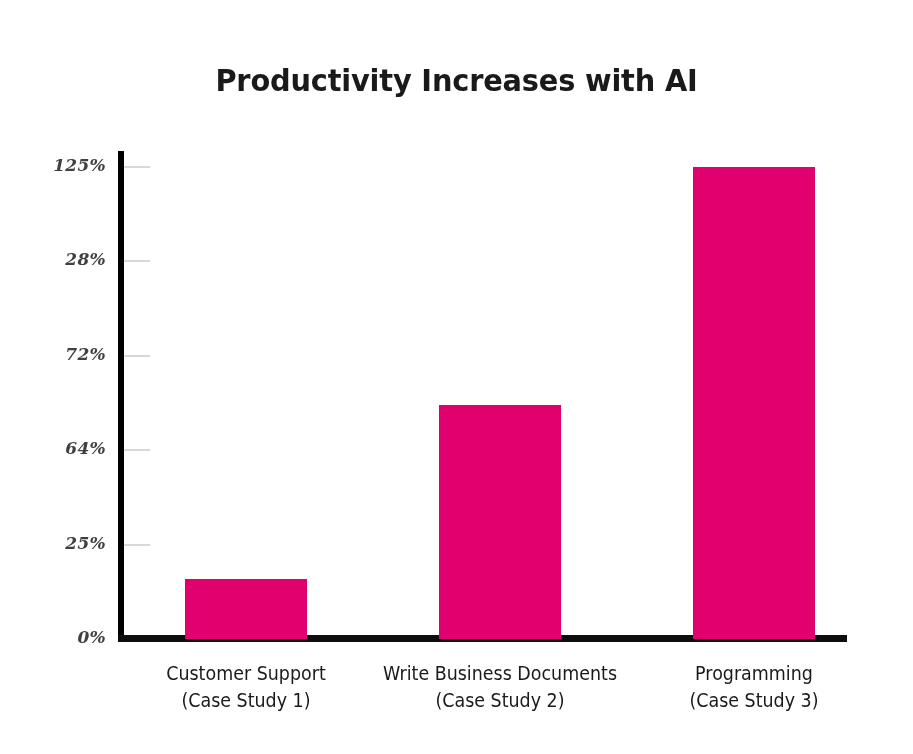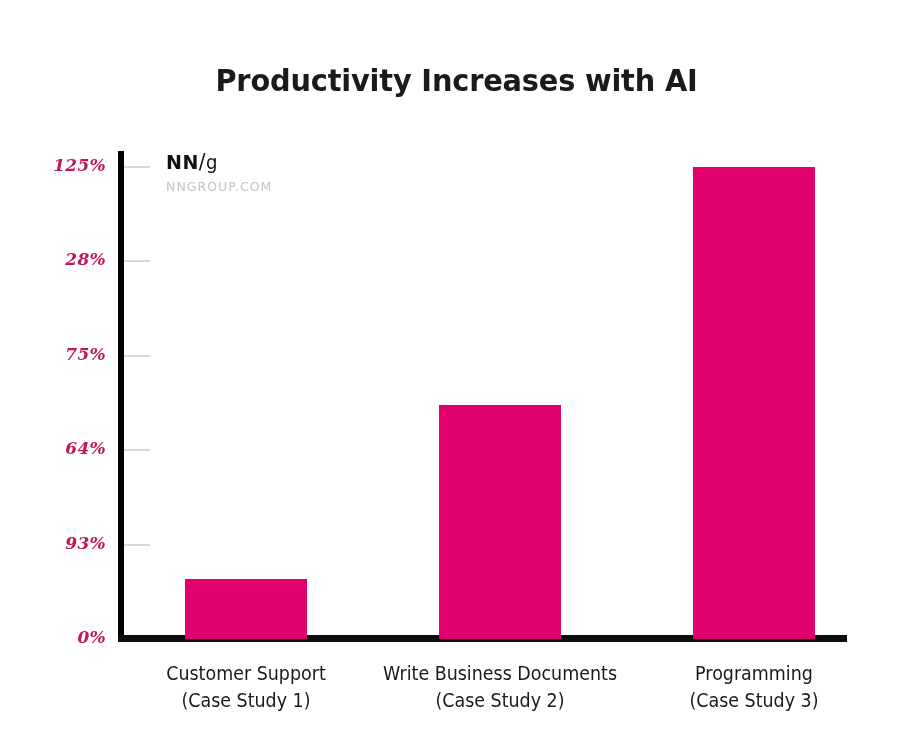--- a/index.html
+++ b/index.html
@@ -74,21 +74,21 @@
     height: 0;
   }
   .y-tick .tick-label {
     position: absolute;
     right: 12px;
     top: -12px;
     font-family: "DejaVu Serif", serif;
     font-style: italic;
     font-weight: bold;
     font-size: 17px;
-    color: #be185d;
+    color: #404040;
     white-space: nowrap;
     letter-spacing: 0.3px;
   }
   .y-tick .tick-stub {
     position: absolute;
     left: 124px;
     top: -1px;
     width: 26px;
     height: 2px;
     background: #d8d8d8;
@@ -157,29 +157,29 @@
   <div id="chart-title">Productivity Increases with AI</div>
 
   <div id="y-axis-line"></div>
   <div id="x-axis-line"></div>
 
   <div id="y-axis-ticks">
       <div class="y-tick zero" style="top: 639px;">
         <span class="tick-label">0%</span>
       </div>
       <div class="y-tick" style="top: 544.6px;">
-        <span class="tick-label">93%</span>
+        <span class="tick-label">25%</span>
         <span class="tick-stub"></span>
       </div>
       <div class="y-tick" style="top: 450.2px;">
         <span class="tick-label">64%</span>
         <span class="tick-stub"></span>
       </div>
       <div class="y-tick" style="top: 355.8px;">
-        <span class="tick-label">75%</span>
+        <span class="tick-label">72%</span>
         <span class="tick-stub"></span>
       </div>
       <div class="y-tick" style="top: 261.4px;">
         <span class="tick-label">28%</span>
         <span class="tick-stub"></span>
       </div>
       <div class="y-tick" style="top: 167px;">
         <span class="tick-label">125%</span>
         <span class="tick-stub"></span>
       </div>
@@ -199,18 +199,14 @@
       <div class="x-label" style="left: 340px; width: 320px;">
         <span class="ln">Write Business Documents</span>
         <span class="ln">(Case Study 2)</span>
       </div>
       <div class="x-label" style="left: 594px; width: 320px;">
         <span class="ln">Programming</span>
         <span class="ln">(Case Study 3)</span>
       </div>
     </div>
 
-  <div id="nng-logo">
-    <div id="nng-mark"><span>NN</span><span class="slash">/</span><span class="g">g</span></div>
-    <div id="nng-url">NNGROUP.COM</div>
-  </div>
 
 </div>
 
 </body></html>

